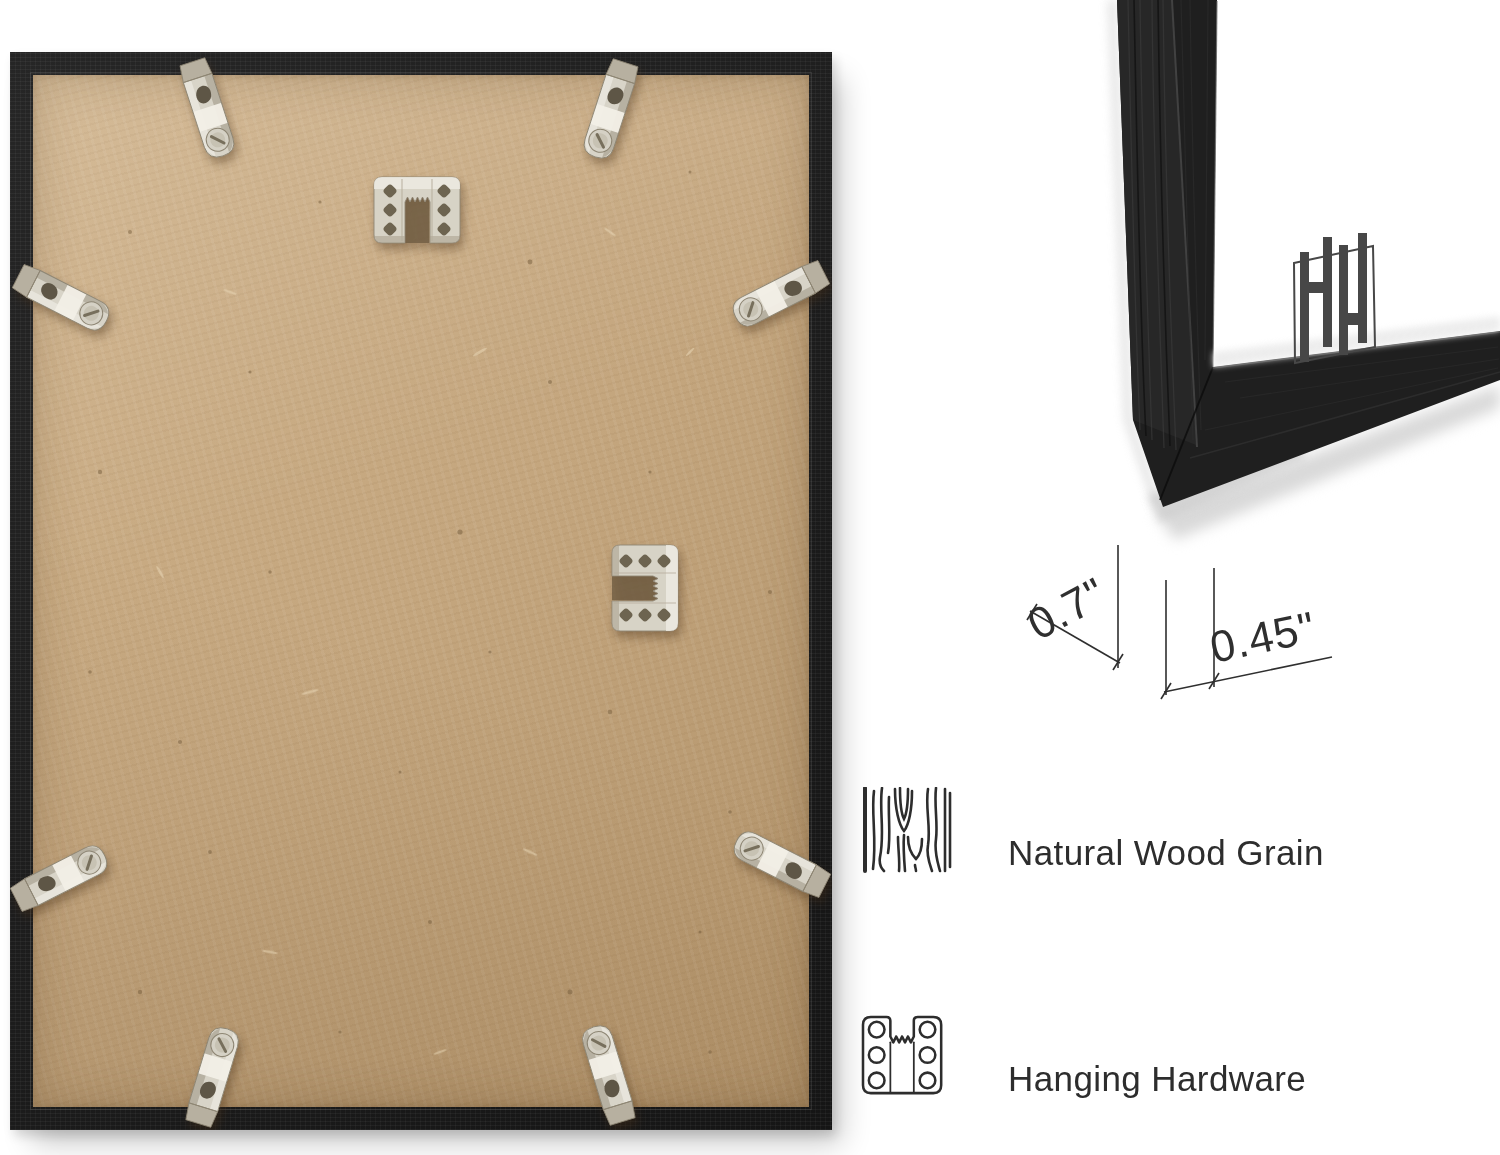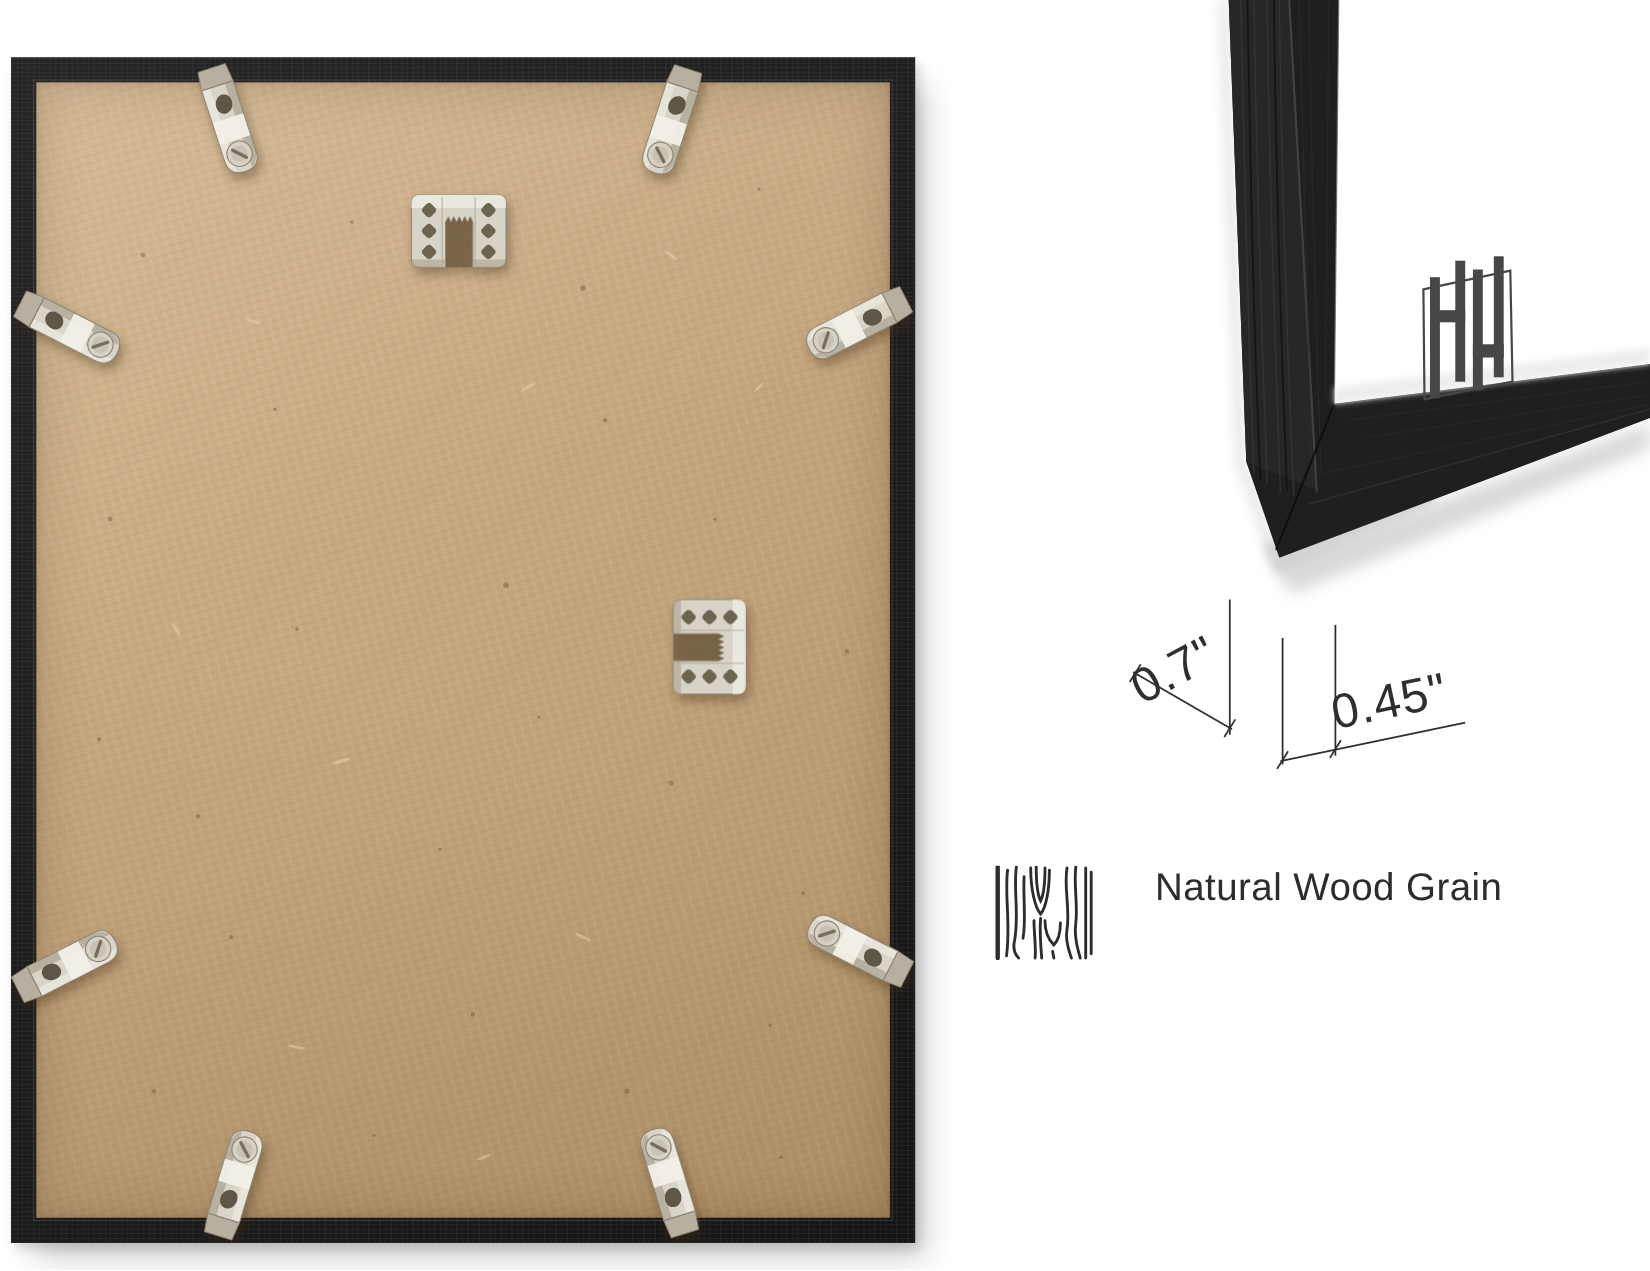--- a/index.html
+++ b/index.html
@@ -20,21 +20,21 @@
       linear-gradient(20deg, rgba(92,62,30,.12), rgba(0,0,0,0) 45%),
       repeating-linear-gradient(75deg, rgba(255,255,255,.05) 0 3px, rgba(0,0,0,0) 3px 9px),
       repeating-linear-gradient(-15deg, rgba(120,85,45,.06) 0 2px, rgba(0,0,0,0) 2px 7px),
       linear-gradient(135deg,#cfb28a,#c4a67e 50%,#b09168);
     box-shadow:inset 0 0 46px rgba(70,45,18,.22), inset 0 0 8px rgba(70,45,18,.18);}
   .hw-layer{position:absolute;left:0;top:0;}
   .hw{filter:drop-shadow(3px 6px 5px rgba(70,45,20,.40));}
   
   .corner-photo{position:absolute;left:1000px;top:0;}
   
-  .feature-row{position:absolute;left:900px;display:flex;align-items:flex-start;height:86px;}
+  .feature-row{position:absolute;left:858px;display:flex;align-items:flex-end;height:86px;}
   .feature-icon{width:96px;height:86px;flex:0 0 96px;margin-right:54px;display:block;}
   .feature-label{font-size:35px;color:#2d2d2d;letter-spacing:.4px;white-space:nowrap;}
   .dim-text{font-size:44px;fill:#2f2f2f;letter-spacing:1px;}
 </style>
 </head>
 <body>
 
 <div class="stage">
 
   <div class="back-photo">
@@ -228,14 +228,28 @@
       <path d="M57,78 C57,80 58,82 58,84"></path>
       <path d="M70,2 C67,20 73,40 70,58 C68,68 72,78 74,84"></path>
       <path d="M78,1 C76,18 80,36 78,52 C76,66 80,76 82,84"></path>
       <path d="M87,2 L87,84"></path>
       <path d="M92,6 L92,80"></path>
     </svg>
     <span class="feature-label">Natural Wood Grain</span>
   </div>
 
 
+  <div class="feature-row" style="top:1013px">
+    <svg class="feature-icon" viewBox="0 0 96 88" fill="none" stroke="#2d2d2d" stroke-width="2.6" stroke-linecap="round" stroke-linejoin="round">
+      <path d="M32,8 Q32,4 28,4 L12,4 Q4,4 4,12 L4,74 Q4,82 12,82 L76,82 Q84,82 84,74 L84,12 Q84,4 76,4 L60,4 Q56,4 56,8 L56,24 L53,30 L50,24 L47,30 L44,24 L41,30 L38,24 L35,30 L32,24 Z"></path>
+      <path d="M32,30 L32,82" stroke-width="1.8"></path>
+      <path d="M56,30 L56,82" stroke-width="1.8"></path>
+      <circle cx="18" cy="17" r="8"></circle>
+      <circle cx="18" cy="43" r="8"></circle>
+      <circle cx="18" cy="69" r="8"></circle>
+      <circle cx="70" cy="17" r="8"></circle>
+      <circle cx="70" cy="43" r="8"></circle>
+      <circle cx="70" cy="69" r="8"></circle>
+    </svg>
+    <span class="feature-label">Hanging Hardware</span>
+  </div>
 
 </div>
 
 </body></html>

